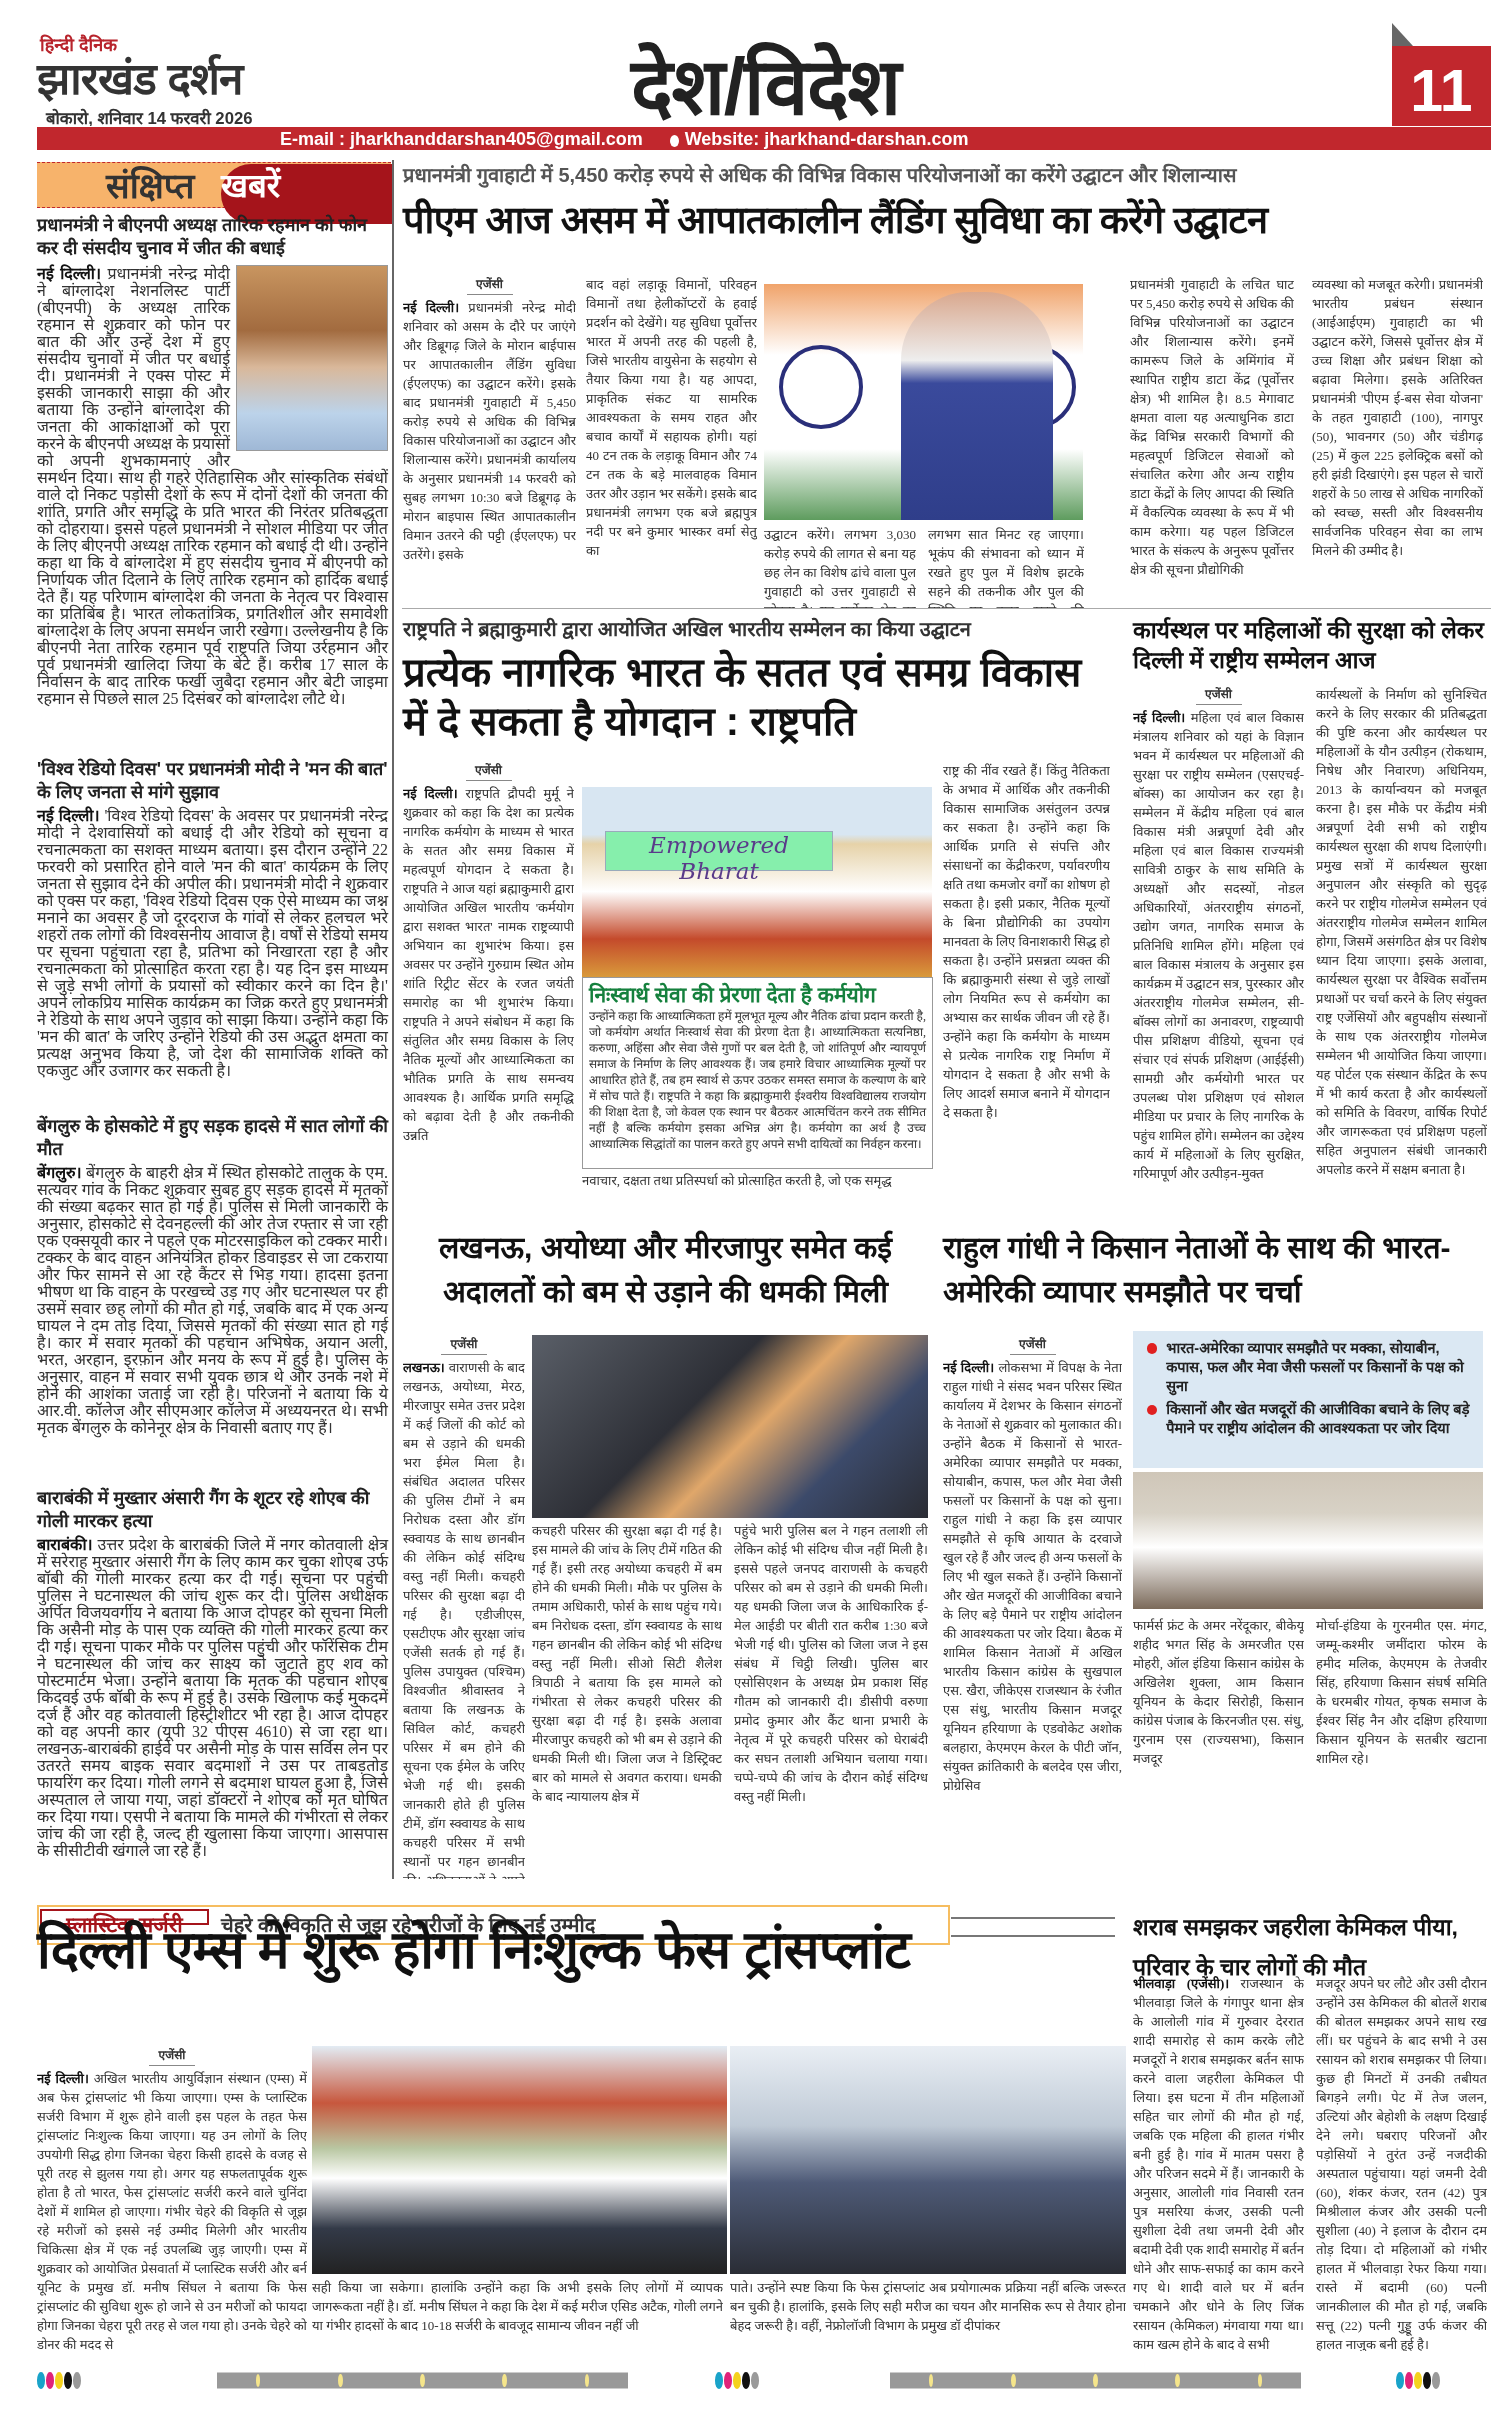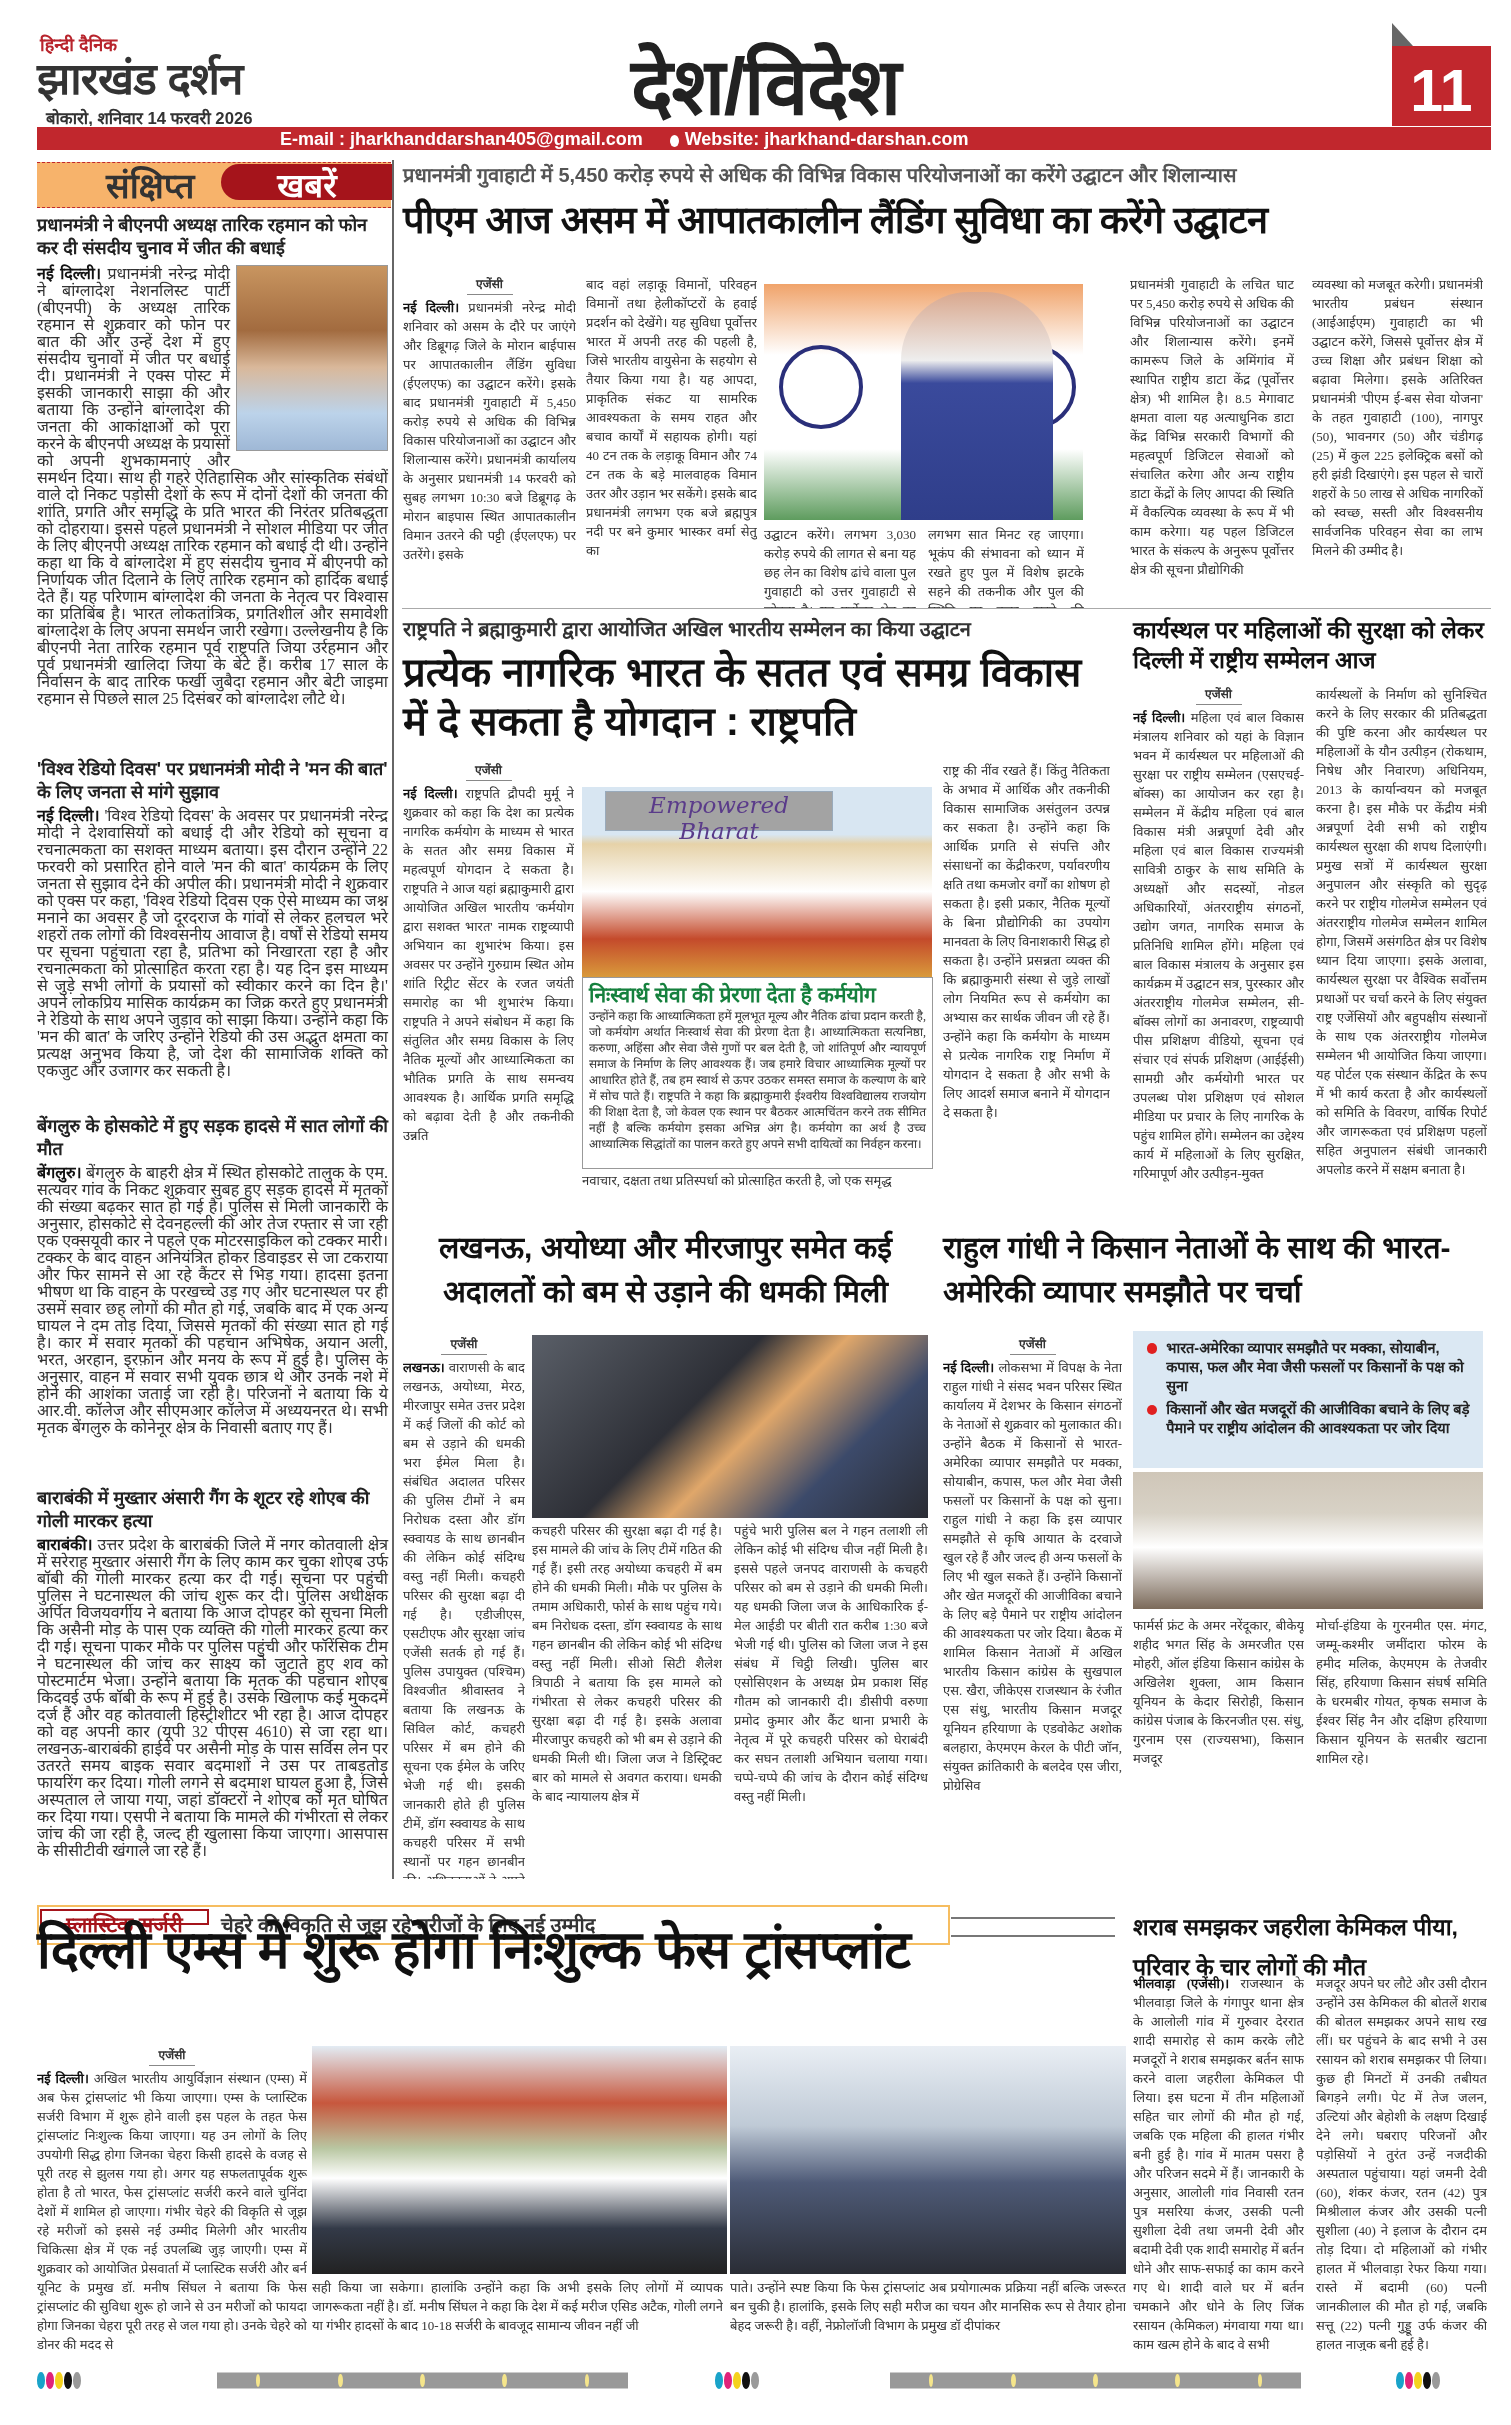--- a/index.html
+++ b/index.html
@@ -11,40 +11,40 @@
 #mast-name{left:37px;top:47px;font-size:44px;font-weight:bold;color:#333;letter-spacing:-0.8px}
 #mast-date{left:46px;top:106px;font-size:16.7px;font-weight:bold;color:#333}
 #section{left:631px;top:30px;font-size:79px;font-weight:bold;color:#222;letter-spacing:-1.5px}
 #pagebox{left:1392px;top:46px;width:99px;height:91px;background:#c1272d;color:#fff;font-size:59px;font-weight:bold;text-align:center;line-height:91px}
 #pagetri{left:1392px;top:23px;width:0;height:0;border-left:21px solid #666;border-top:23px solid transparent}
 #contactbar{left:37px;top:126px;width:1454px;height:24px;background:#c1272d;color:#fff;font-size:18px;font-weight:bold;line-height:24px;padding-left:243px;border-top:1.5px solid #fff}
 #contactbar .dot{display:inline-block;width:9px;height:12px;border-radius:50%;background:#fff;margin:0 6px 0 27px;vertical-align:-1.5px}
 .vrule{background:#666;width:1.5px}
 #brief-banner{left:37px;top:162px;width:354px;height:46px;background:#f7b36b;border-top:1.5px dashed #c1272d;border-bottom:1.5px dashed #c1272d}
 #brief-b1{left:106px;top:161px;font-size:35px;font-weight:bold;color:#333}
-#brief-b2{left:221px;top:164px;width:172px;height:36px;background:#a5141b;border-radius:30px 0 0 30px;color:#fff;font-size:33px;font-weight:bold;text-align:center;line-height:44px}
+#brief-b2{left:221px;top:164px;width:172px;height:60px;background:#a5141b;border-radius:30px 0 0 30px;color:#fff;font-size:33px;font-weight:bold;text-align:left;line-height:44px}
 .lhead{font-family:"Liberation Sans",sans-serif;font-weight:bold;font-size:18px;line-height:23px;color:#222}
 .ltext{font-size:16px;line-height:17px;color:#333;text-align:justify}
 .ltext b{font-weight:bold;color:#111}
 .photo{background:linear-gradient(135deg,#c4965f,#7a4b2d 40%,#e8d7c6 70%,#6c6f83);border:0.8px solid #999}
 
 #ts-kicker{left:403px;top:161px;font-size:20px;font-weight:bold;color:#555;font-family:"Liberation Sans",sans-serif}
 #ts-head{left:403px;top:192px;font-size:38px;font-weight:bold;color:#111;font-family:"Liberation Sans",sans-serif;letter-spacing:-0.8px}
 .col{position:absolute;font-size:13px;line-height:19px;color:#333;text-align:justify;font-family:"Liberation Serif",serif}
 .col b{color:#111}
 .agency{text-align:center;font-weight:bold;font-size:12px;color:#333;font-family:"Liberation Sans",sans-serif;border-bottom:0.8px solid #888;width:46px;margin:0 auto 3px}
 
 #modi-photo{left:764px;top:284px;width:319px;height:236px;background:linear-gradient(180deg,#f0a36a 0%,#fff 30%,#fff 70%,#5e9c5e 100%)}
 #modi-photo .wheel{position:absolute;width:84px;height:84px;border:4.6px solid #2a2f7a;border-radius:50%;top:61px}
 #modi-photo .figure{position:absolute;left:137px;top:7.6px;width:152px;height:228px;background:linear-gradient(180deg,#d9a88e 0%,#eee 30%,#3a4a9c 40%,#2f3e8a 100%);border-radius:68px 68px 0 0}
 
 #pr-kicker{left:403px;top:615px;font-size:20px;font-weight:bold;color:#333;font-family:"Liberation Sans",sans-serif}
 #pr-head{left:403px;top:648px;width:707px;font-size:40px;line-height:49px;font-weight:bold;color:#111;font-family:"Liberation Sans",sans-serif}
 #event-photo{left:582px;top:787px;width:350px;height:190px;background:linear-gradient(180deg,#d8e6f2 0%,#d8e6f2 25%,#e6d2a8 30%,#fff 55%,#c44a2b 80%,#d99a3b 100%)}
-#event-banner{left:605px;top:791px;width:228px;height:40px;font-size:23px;font-style:italic;color:#5a3b8a;font-family:"DejaVu Serif",serif;text-align:center;background:#a3a3a3;border:0.8px solid #9ab}
+#event-banner{left:605px;top:831px;width:228px;height:40px;font-size:23px;font-style:italic;color:#5a3b8a;font-family:"DejaVu Serif",serif;text-align:center;background:#86efac;border:0.8px solid #9ab}
 #quote-box{left:582px;top:977px;width:351px;height:192px;border:1.5px solid #999;padding:3px 6px;background:#fff}
 #quote-title{font-size:21px;font-weight:bold;color:#15803d;font-family:"Liberation Sans",sans-serif;line-height:27px}
 #quote-text{font-size:12px;line-height:16px;color:#333;text-align:justify}
 
 #ws-head{left:1133px;top:615px;width:357px;font-size:23px;line-height:30px;font-weight:bold;color:#111;font-family:"Liberation Sans",sans-serif}
 
 #lk-head{left:403px;top:1226px;width:525px;font-size:30px;line-height:44px;font-weight:bold;color:#111;font-family:"Liberation Sans",sans-serif;text-align:center}
 #rg-head{left:943px;top:1226px;width:548px;font-size:30px;line-height:44px;font-weight:bold;color:#111;font-family:"Liberation Sans",sans-serif}
 #court-photo{left:532px;top:1335px;width:396px;height:183px;background:linear-gradient(135deg,#5a5f68,#2d2f36 40%,#e0a76a 55%,#3c4a6a 75%,#2a2c33)}
 #rg-box{left:1133px;top:1331px;width:350px;height:137px;background:#dbe8f3;padding:7.6px 10.6px}

